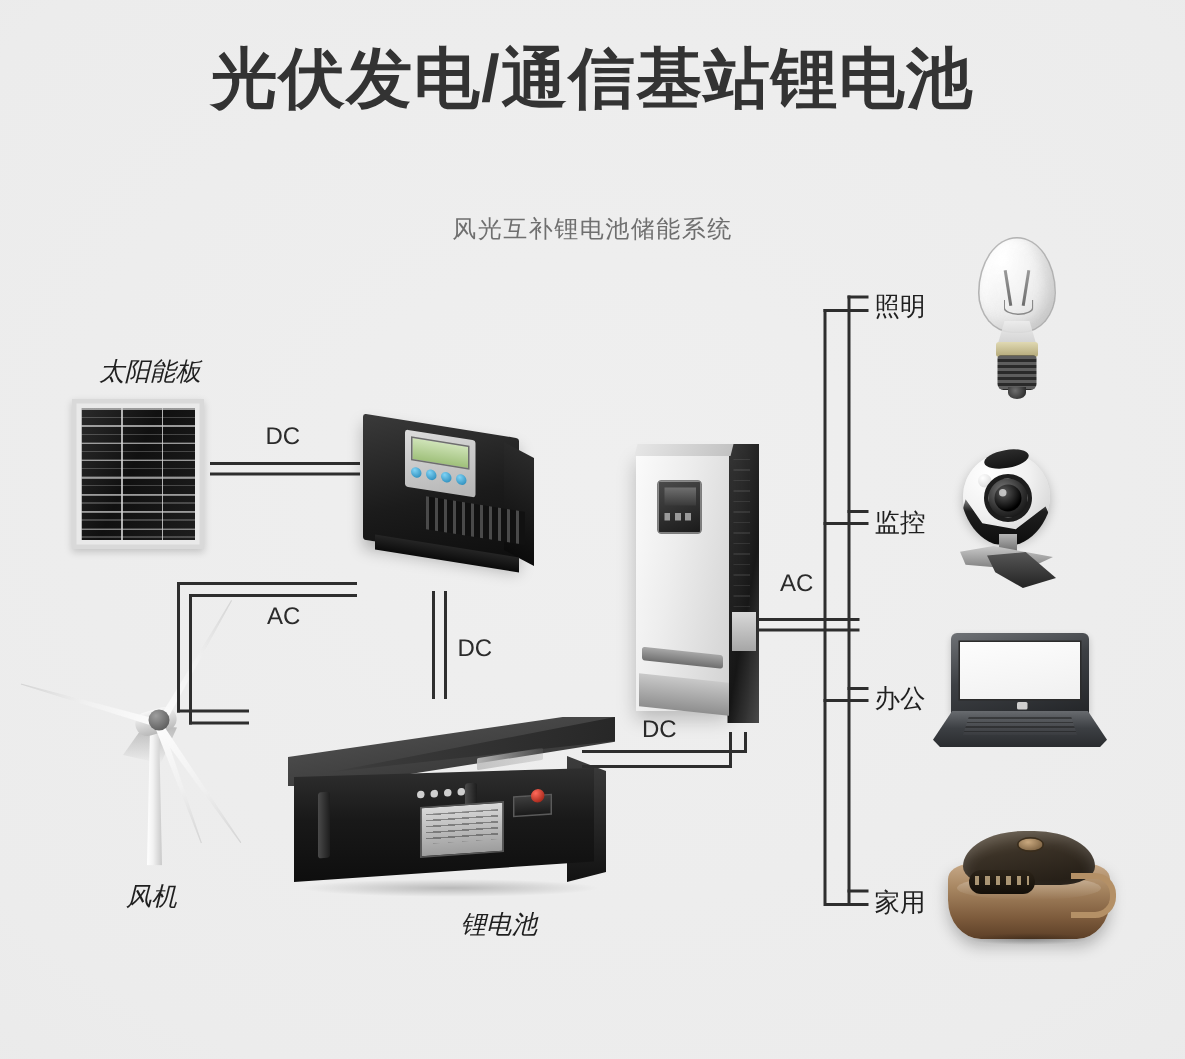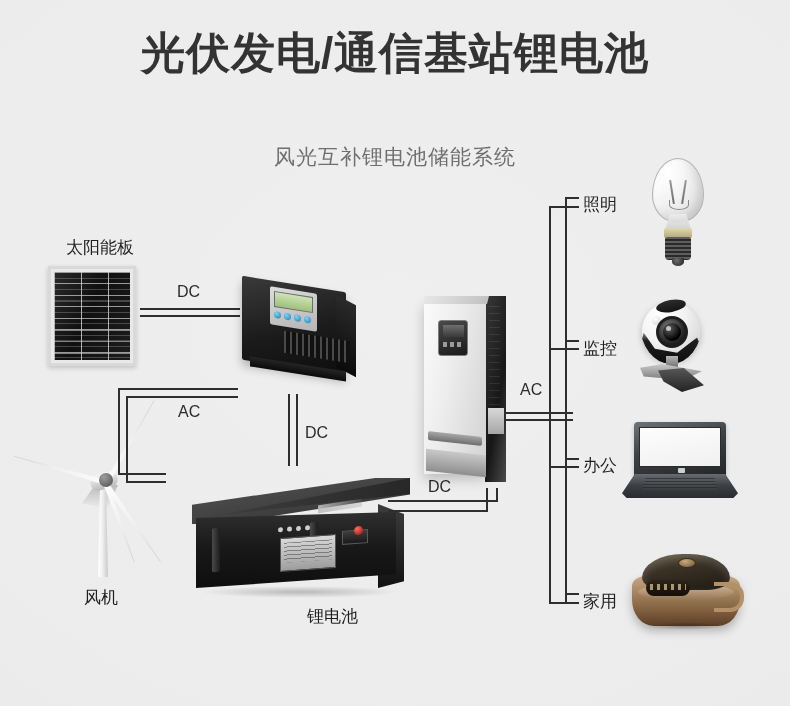--- a/index.html
+++ b/index.html
@@ -18,31 +18,31 @@
     position:absolute;left:0;top:28px;width:790px;text-align:center;
     font-size:44px;font-weight:bold;color:#333333;letter-spacing:1px;
     line-height:1.15;white-space:nowrap;
   }
   .title-sub{
     position:absolute;left:0;top:93px;width:790px;text-align:center;
     font-size:29px;font-weight:bold;color:#3b3b3b;letter-spacing:2px;
   }
   .title-desc{
     position:absolute;left:0;top:143px;width:790px;text-align:center;
-    font-size:21px;color:#6f6f6f;letter-spacing:1px;
+    font-size:16px;color:#6f6f6f;letter-spacing:1px;
   }
 
   
   .wire{position:absolute;background:#2e2e2e;}
   .wh{height:2px;}
   .wv{width:2px;}
 
   
   .cap{position:absolute;font-size:16px;color:#2b2b2b;white-space:nowrap;}
-  .cap-cn{font-size:17px;color:#1f1f1f;}
+  .cap-cn{font-size:17px;color:#1f1f1f;font-style:italic;}
   .cap-load{position:absolute;font-size:17px;color:#1f1f1f;white-space:nowrap;}
 
   
   .panel{
     position:absolute;left:48px;top:266px;width:88px;height:100px;
     background:#e9e9e9;border:3px solid #d9d9d9;box-sizing:border-box;
     box-shadow:0 2px 5px rgba(0,0,0,.18);
   }
   .panel-inner{position:absolute;left:3px;top:3px;right:3px;bottom:3px;
     background:#141414;

